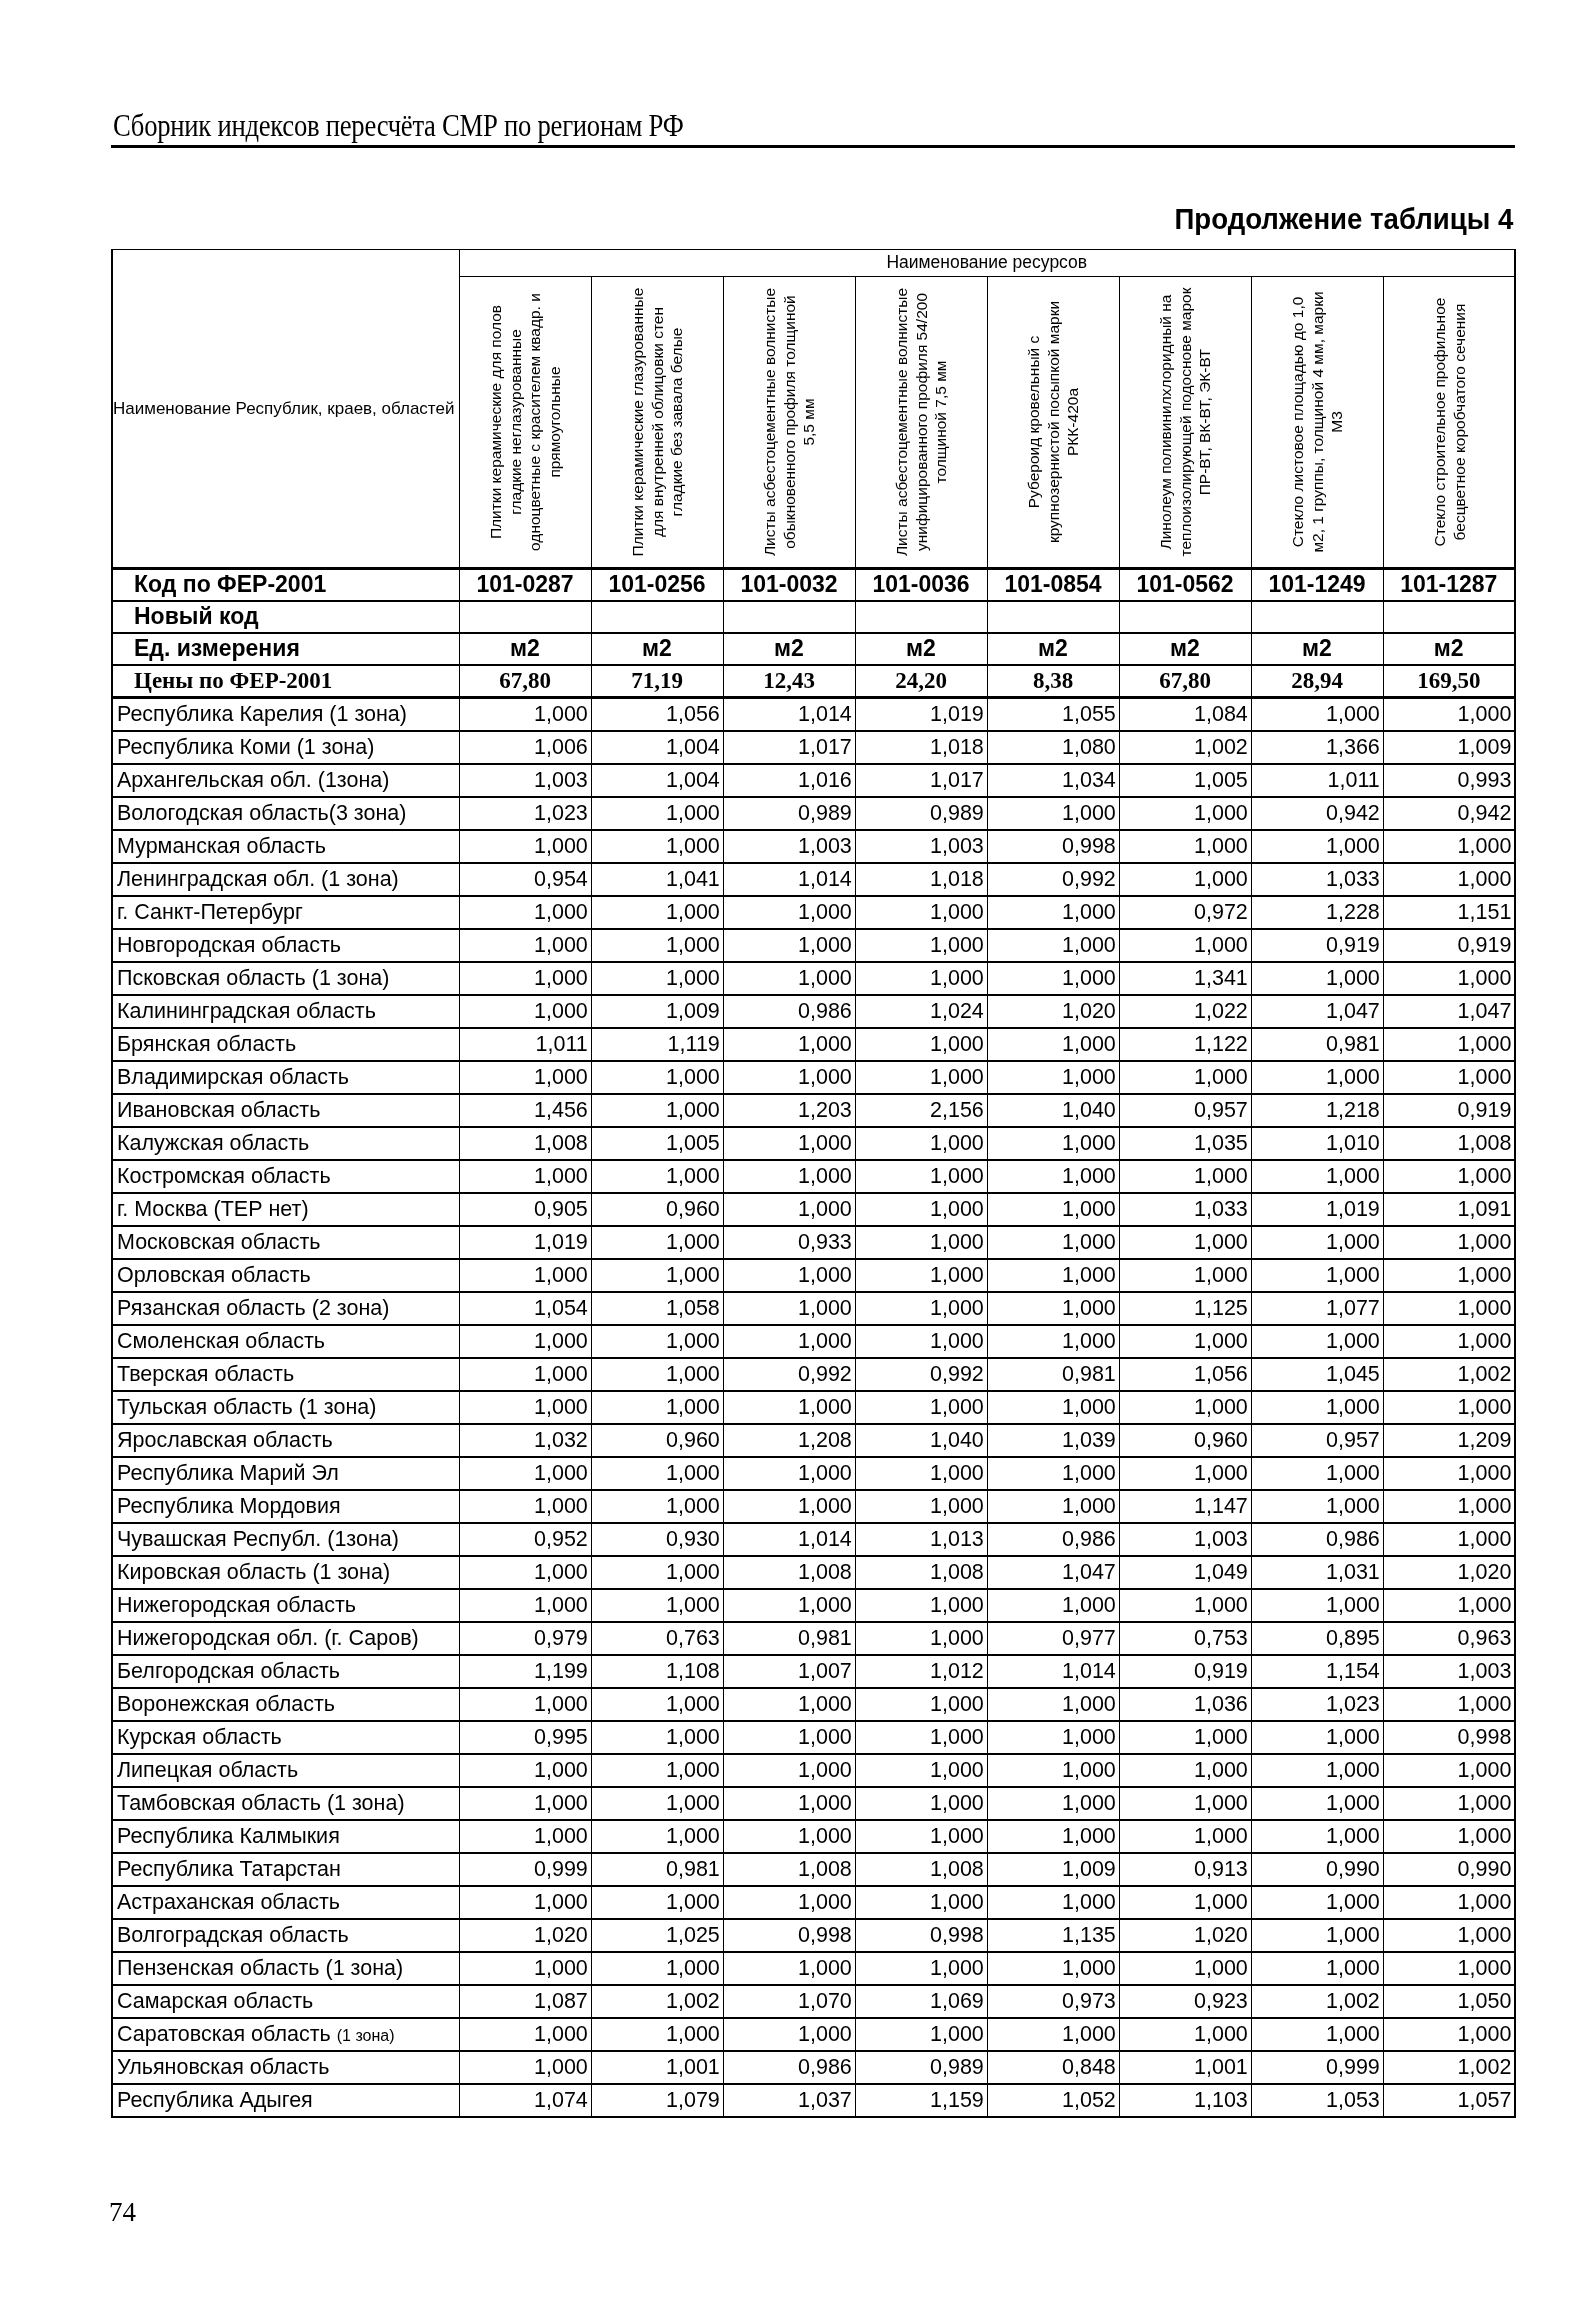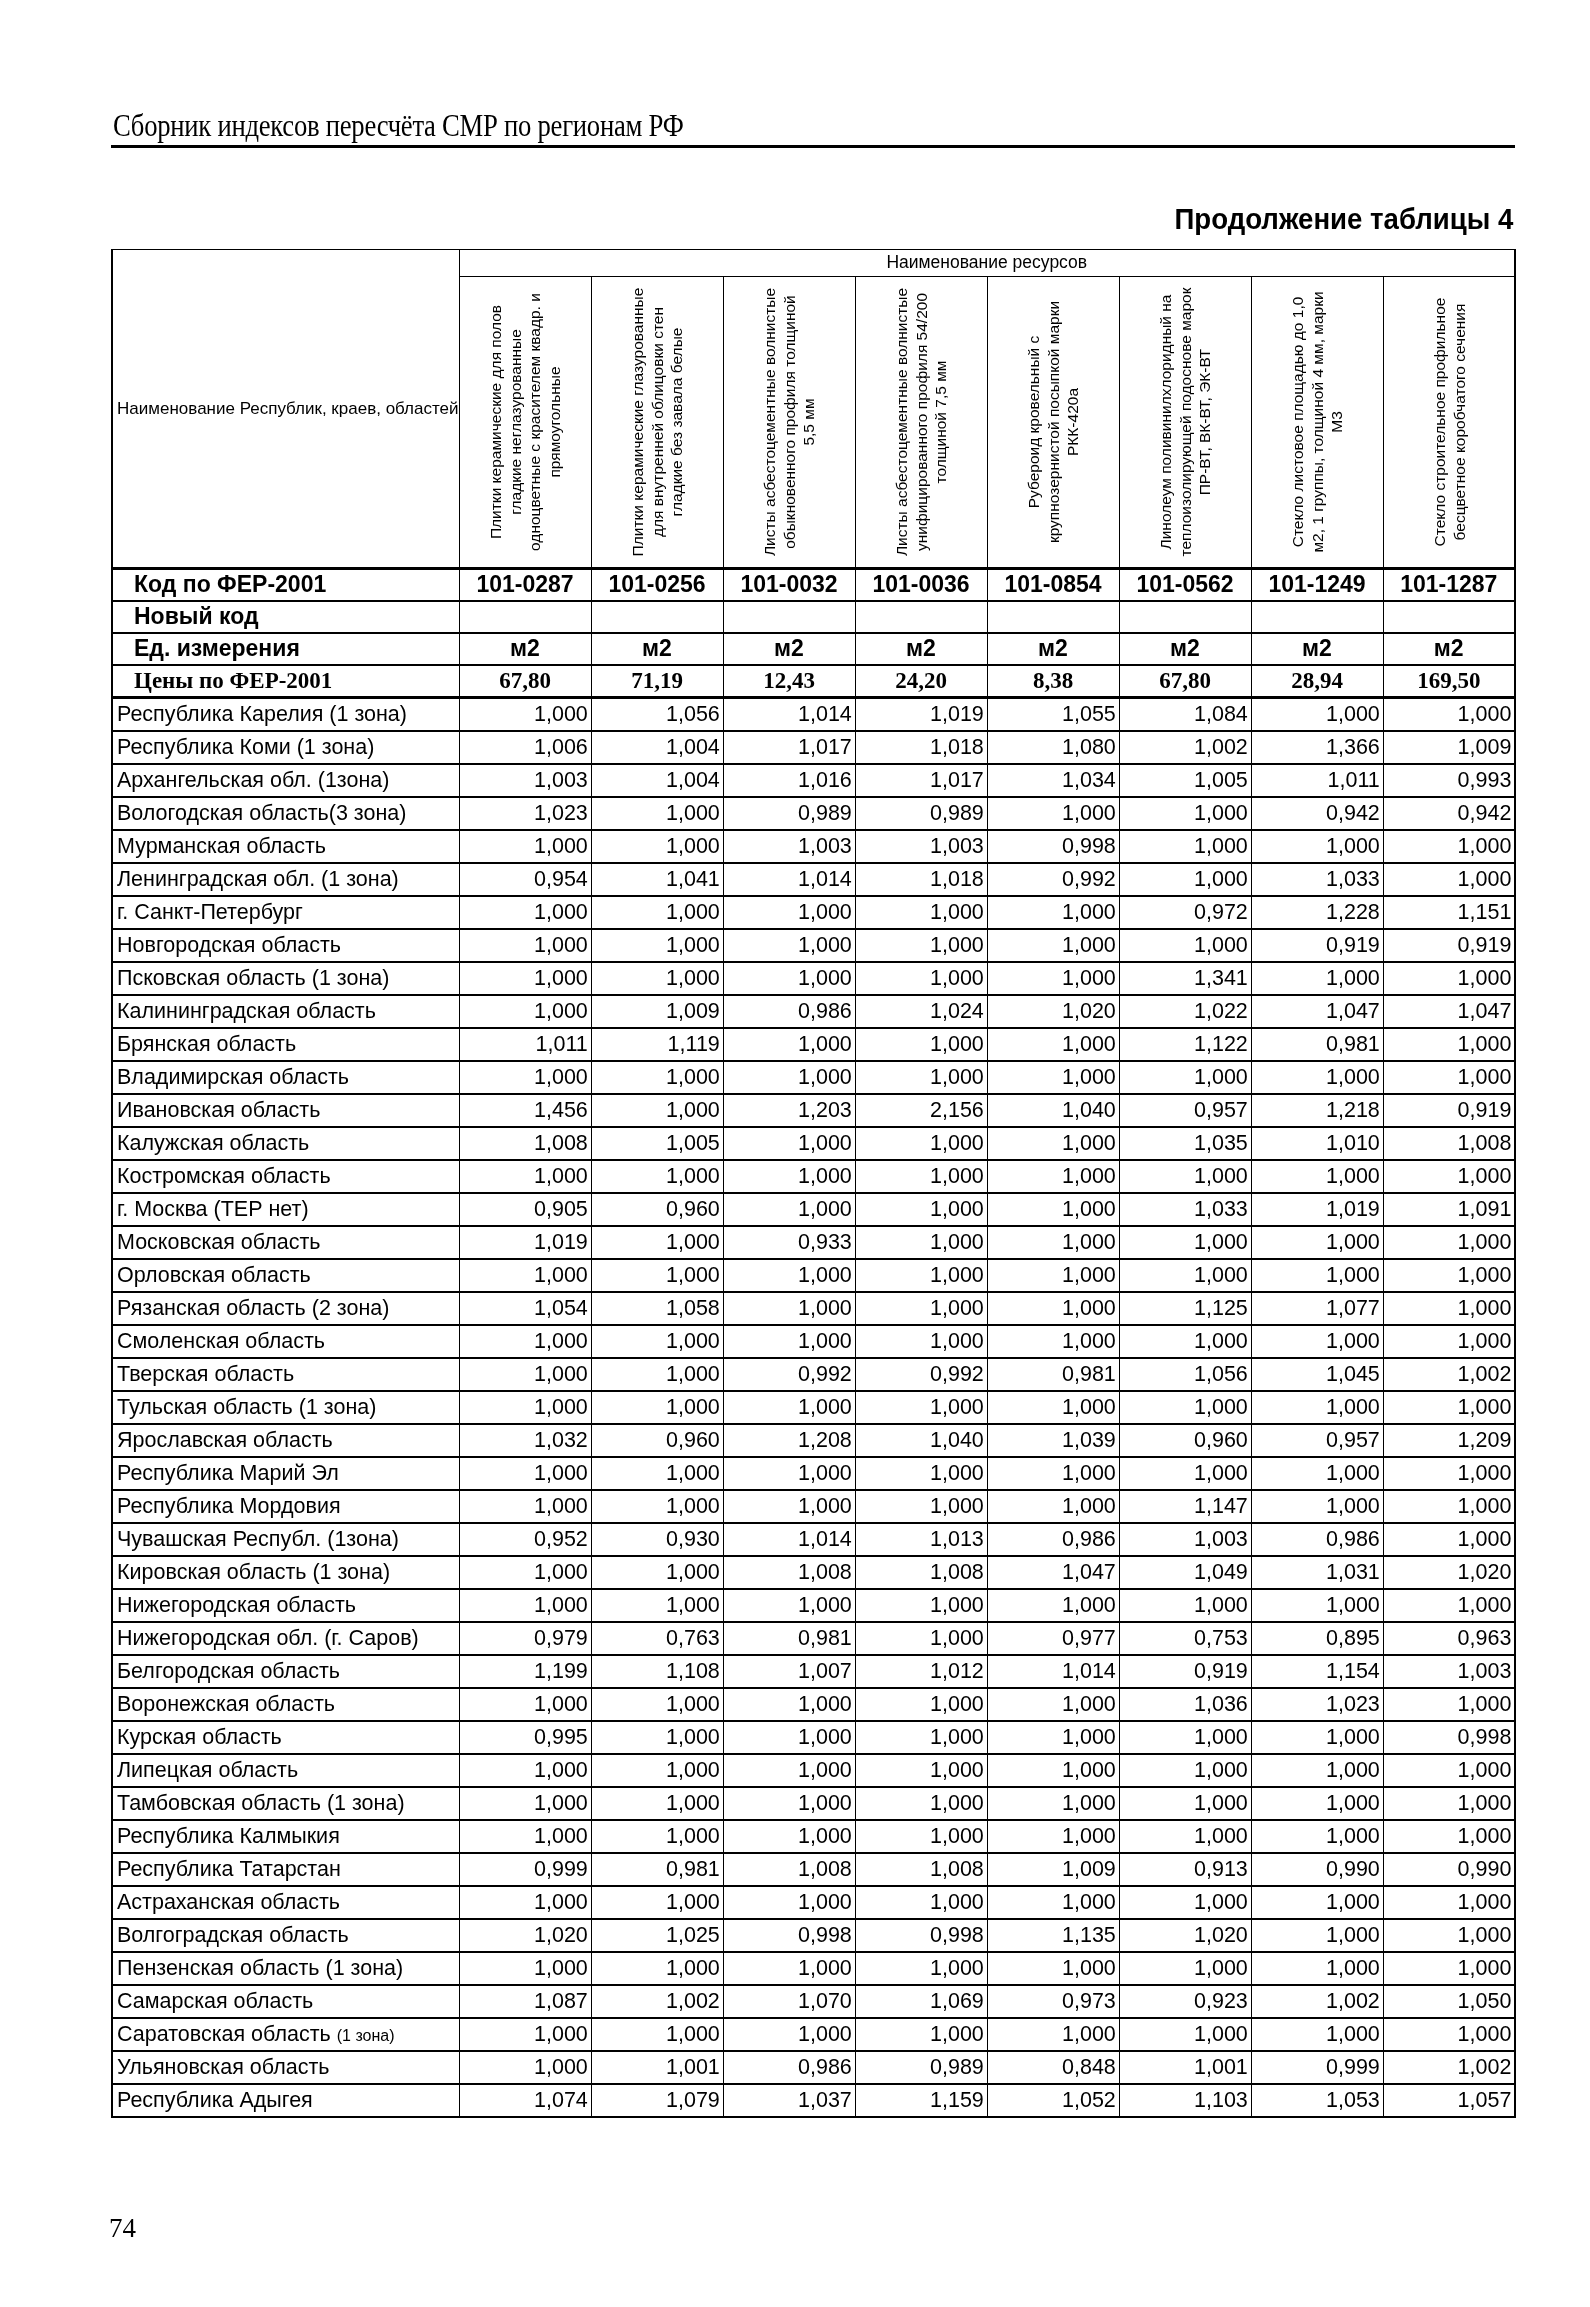--- a/index.html
+++ b/index.html
@@ -5,33 +5,33 @@
   html, body { margin:0; padding:0; background:#ffffff; }
   body { width:1591px; height:2307px; position:relative; color:#000; font-family:"Liberation Sans", sans-serif; overflow:hidden; }
   .page-header { position:absolute; left:113px; top:108px; font-family:"Liberation Serif", serif; font-size:31px; letter-spacing:-0.3px; transform:scaleX(0.86); transform-origin:left top; }
   .header-rule { position:absolute; left:111px; top:145px; width:1404px; height:2.7px; background:#000; }
   .continuation { position:absolute; right:78px; top:202px; font-size:30px; font-weight:bold; transform:scaleX(0.92); transform-origin:right top; }
   table.grid { position:absolute; left:111px; top:249px; border-collapse:collapse; table-layout:fixed; width:1404px; }
   table.grid td, table.grid th { border:1.3px solid #000; padding:0; }
   .col-name { width:347px; }
   .col-val { width:132px; }
   th.group-head { height:25.6px; font-weight:normal; font-size:17.5px; transform:none; }
-  th.region-head { font-weight:normal; font-size:17px; line-height:21px; text-align:right; vertical-align:middle; border-right:2px solid #000; }
+  th.region-head { font-weight:normal; font-size:17px; line-height:21px; text-align:left; vertical-align:middle; border-right:2px solid #000; }
   th.vhead { height:290px; font-weight:normal; position:relative; }
   .vtext { position:absolute; left:50%; top:50%; width:269px; transform:translate(-50%,-50%) rotate(-90deg); font-size:15.5px; line-height:19.5px; text-align:center; }
   tr.code-row td { height:30px; font-weight:bold; font-size:23px; border-bottom:2px solid #000; }
   tr.code-row td.lbl { text-align:left; padding-left:21px; transform-origin:left; }
   tr.code-row td.v { text-align:center; }
   tr.price-row td { font-family:"Liberation Serif", serif; }
   tr.thick-top td, tr.thick-top th { border-top:3.4px solid #000; }
   tr.data-row td { height:31px; font-size:21.5px; border-bottom:2px solid #000; }
   tr.data-row td.lbl { text-align:left; padding-left:4px; white-space:nowrap; overflow:hidden; }
   tr.data-row td.v { text-align:right; padding-right:2.7px; }
   .sm { font-size:16px; }
-  .page-number { position:absolute; left:109px; top:2197px; font-family:"Liberation Serif", serif; font-size:27px;margin-top:16px; }
+  .page-number { position:absolute; left:109px; top:2197px; font-family:"Liberation Serif", serif; font-size:27px; }
   .outer-left { border-left:2.7px solid #000 !important; }
   .outer-right { border-right:2.7px solid #000 !important; }
 </style>
 </head>
 <body>
 
 <div class="page-header">Сборник индексов пересчёта СМР  по регионам РФ</div>
 <div class="header-rule"></div>
 <div class="continuation">Продолжение таблицы 4</div>
 

